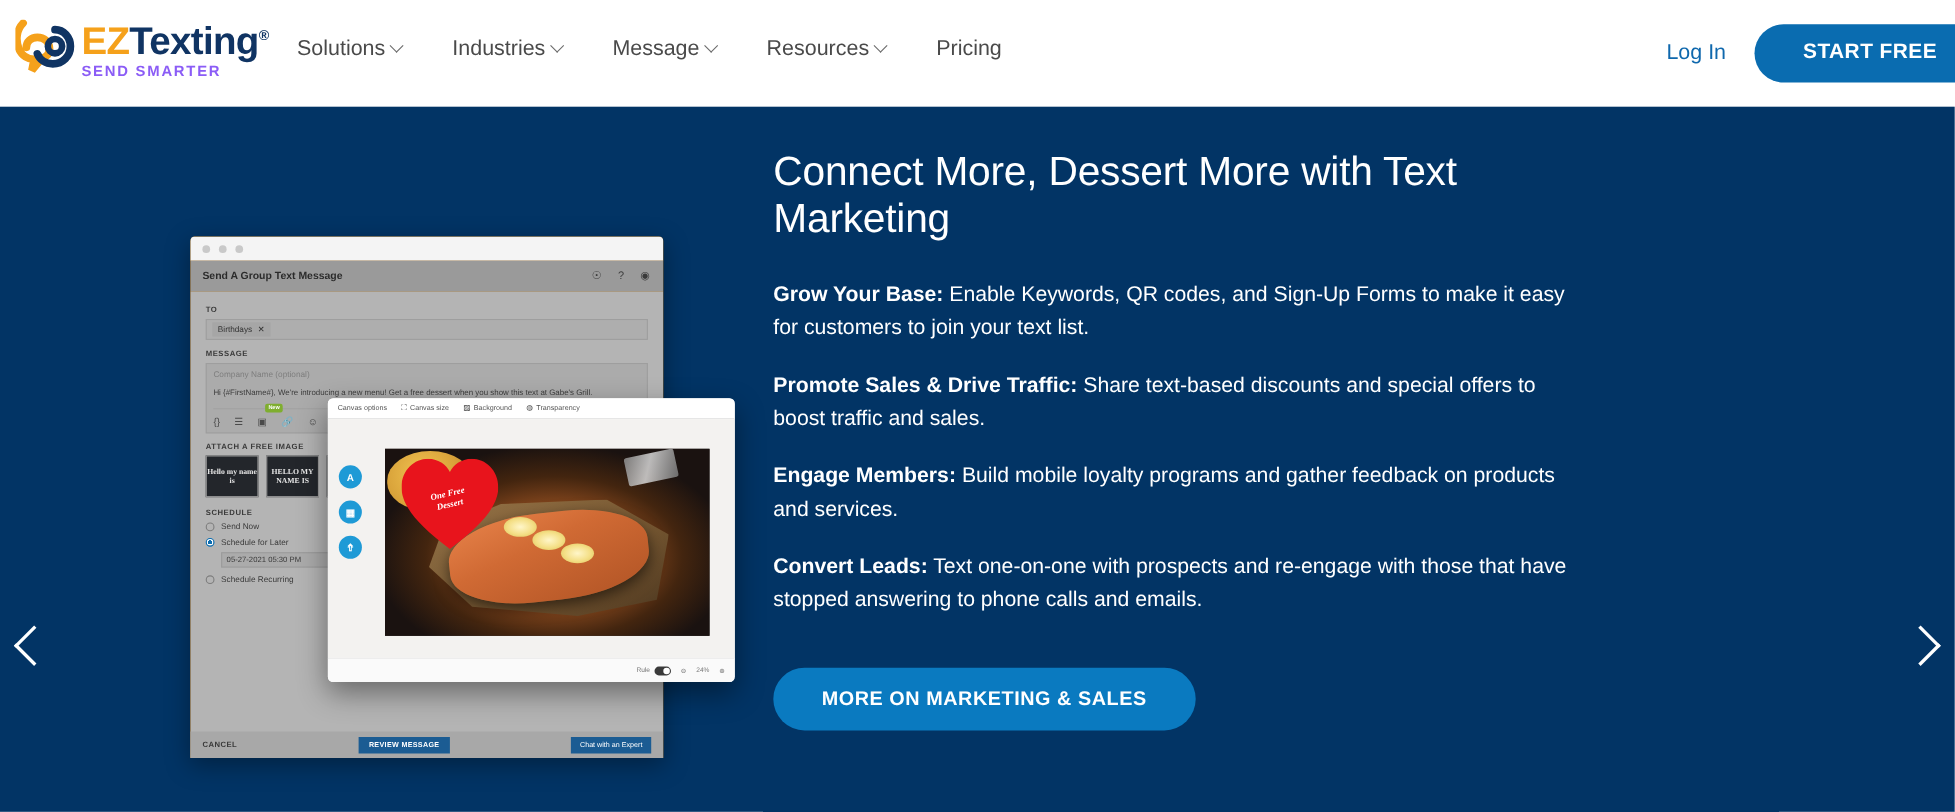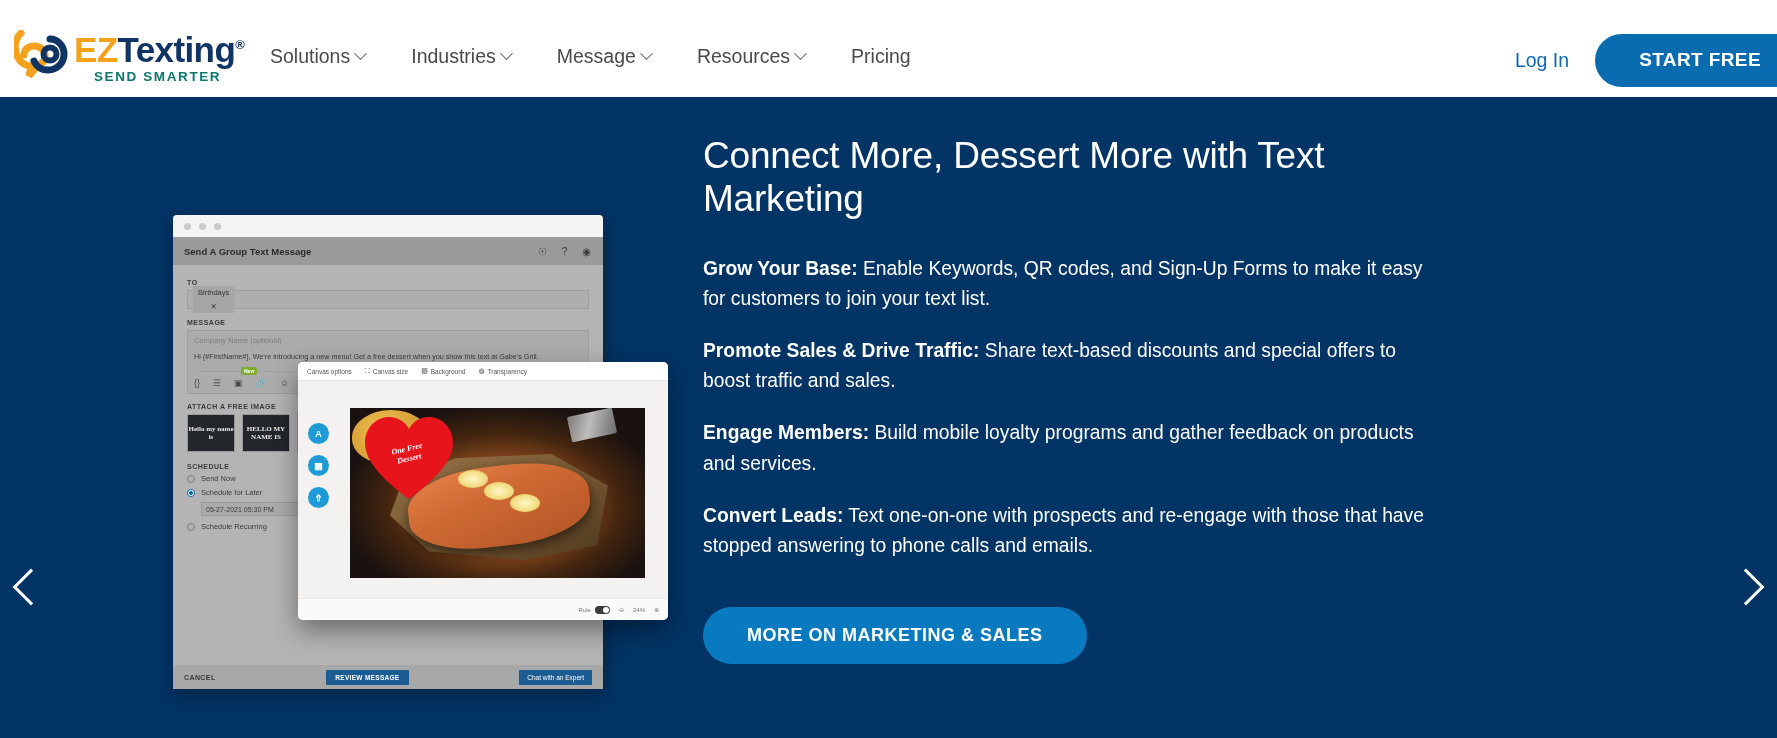--- a/index.html
+++ b/index.html
@@ -5,41 +5,41 @@
   * { box-sizing: border-box; margin: 0; padding: 0; }
   html, body {
     width: 1777px; height: 738px;
     font-family: "Liberation Sans", sans-serif;
     background: #ffffff;
     overflow: hidden;
   }
 
   
   .header {
-    position: absolute; top: 12px; left: 0;
+    position: absolute; top: 0; left: 0;
     width: 1777px; height: 124px;
     background: #ffffff;
     display: flex; align-items: center;
   }
   .logo-wrap {
     position: absolute; left: 14px; top: 18px;
     display: flex; align-items: flex-start;
   }
   .logo-mark { width: 58px; height: 52px; flex: none; }
   .logo-text-block { margin-left: 2px; padding-top: 2px; }
   .logo-words {
     font-size: 35px; font-weight: bold; letter-spacing: -0.6px;
     line-height: 1; white-space: nowrap;
   }
   .logo-ez { color: #f5a11b; }
   .logo-texting { color: #103463; }
   .logo-reg { font-size: 13px; color: #103463; vertical-align: super; }
   .logo-tagline {
-    color: #0f766e; font-size: 13.5px; font-weight: bold;
-    letter-spacing: 1.6px; text-align: center; margin-top: 2px;
+    color: #8b5cf6; font-size: 13.5px; font-weight: bold;
+    letter-spacing: 1.6px; text-align: left; margin-top: 2px;
     padding-right: 3px;
   }
 
   .nav {
     position: absolute; left: 270px; top: 33px;
     display: flex; align-items: center; gap: 46px;
   }
   .nav-item {
     color: #4a4a4a; font-size: 19.5px; font-weight: 400;
     display: flex; align-items: center; gap: 6px; cursor: pointer;
@@ -131,21 +131,21 @@
     color: #3a3a3a; font-size: 7px; font-weight: bold;
     letter-spacing: .5px; margin-bottom: 4px;
   }
   .chip-row {
     background: #aeaeae; border: 1px solid #9e9e9e;
     height: 19px; display: flex; align-items: center; padding: 0 5px;
     margin-bottom: 10px;
   }
   .chip {
     background: #a6a6a6; color: #333; font-size: 7.5px;
-    padding: 2px 5px; display: flex; gap: 5px; align-items: center; flex-direction: column;
+    padding: 2px 5px; display: flex; gap: 5px; align-items: center;
   }
   .msg-box {
     background: #ababab; border: 1px solid #9e9e9e;
     padding: 5px 6px; margin-bottom: 9px;
   }
   .msg-placeholder { color: #7e7e7e; font-size: 7.5px; margin-bottom: 6px; }
   .msg-text { color: #3b3b3b; font-size: 7.2px; line-height: 1.55; }
   .msg-tools {
     display: flex; gap: 13px; align-items: center;
     margin-top: 9px; padding-top: 6px;

